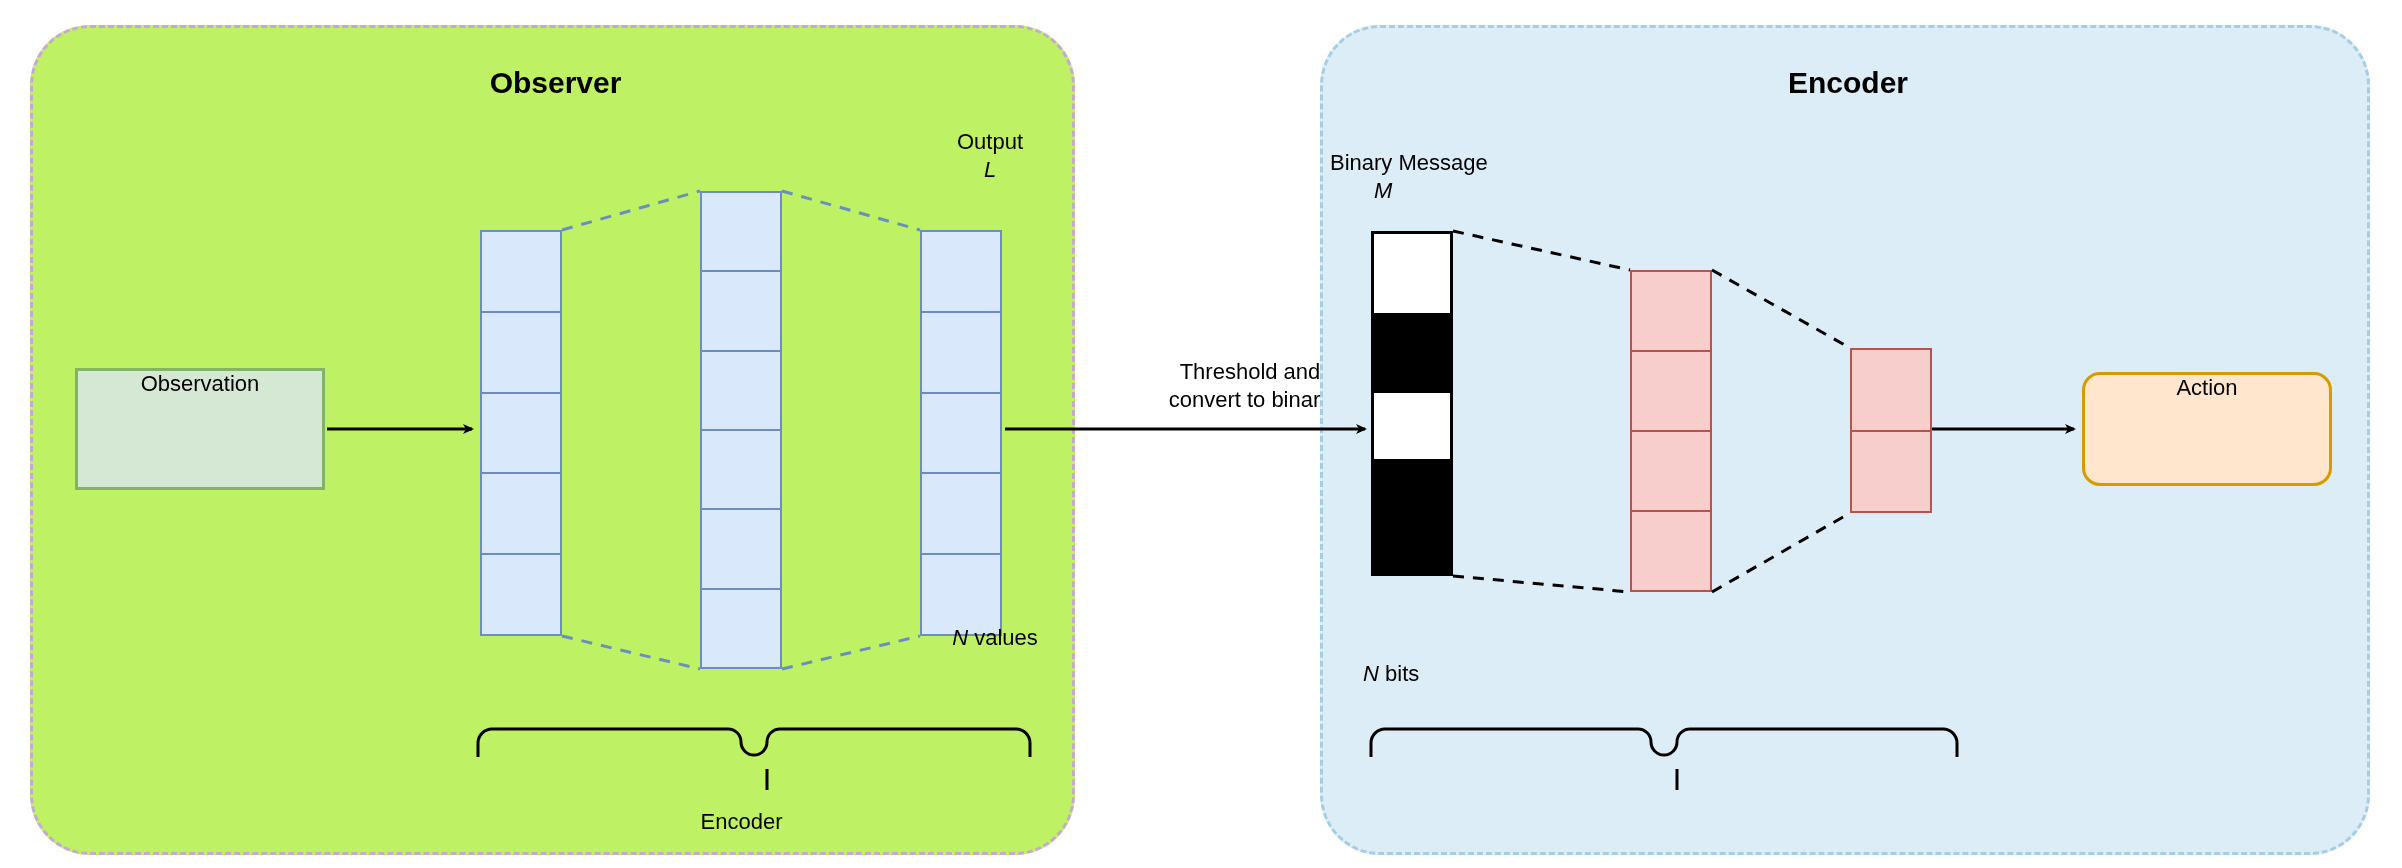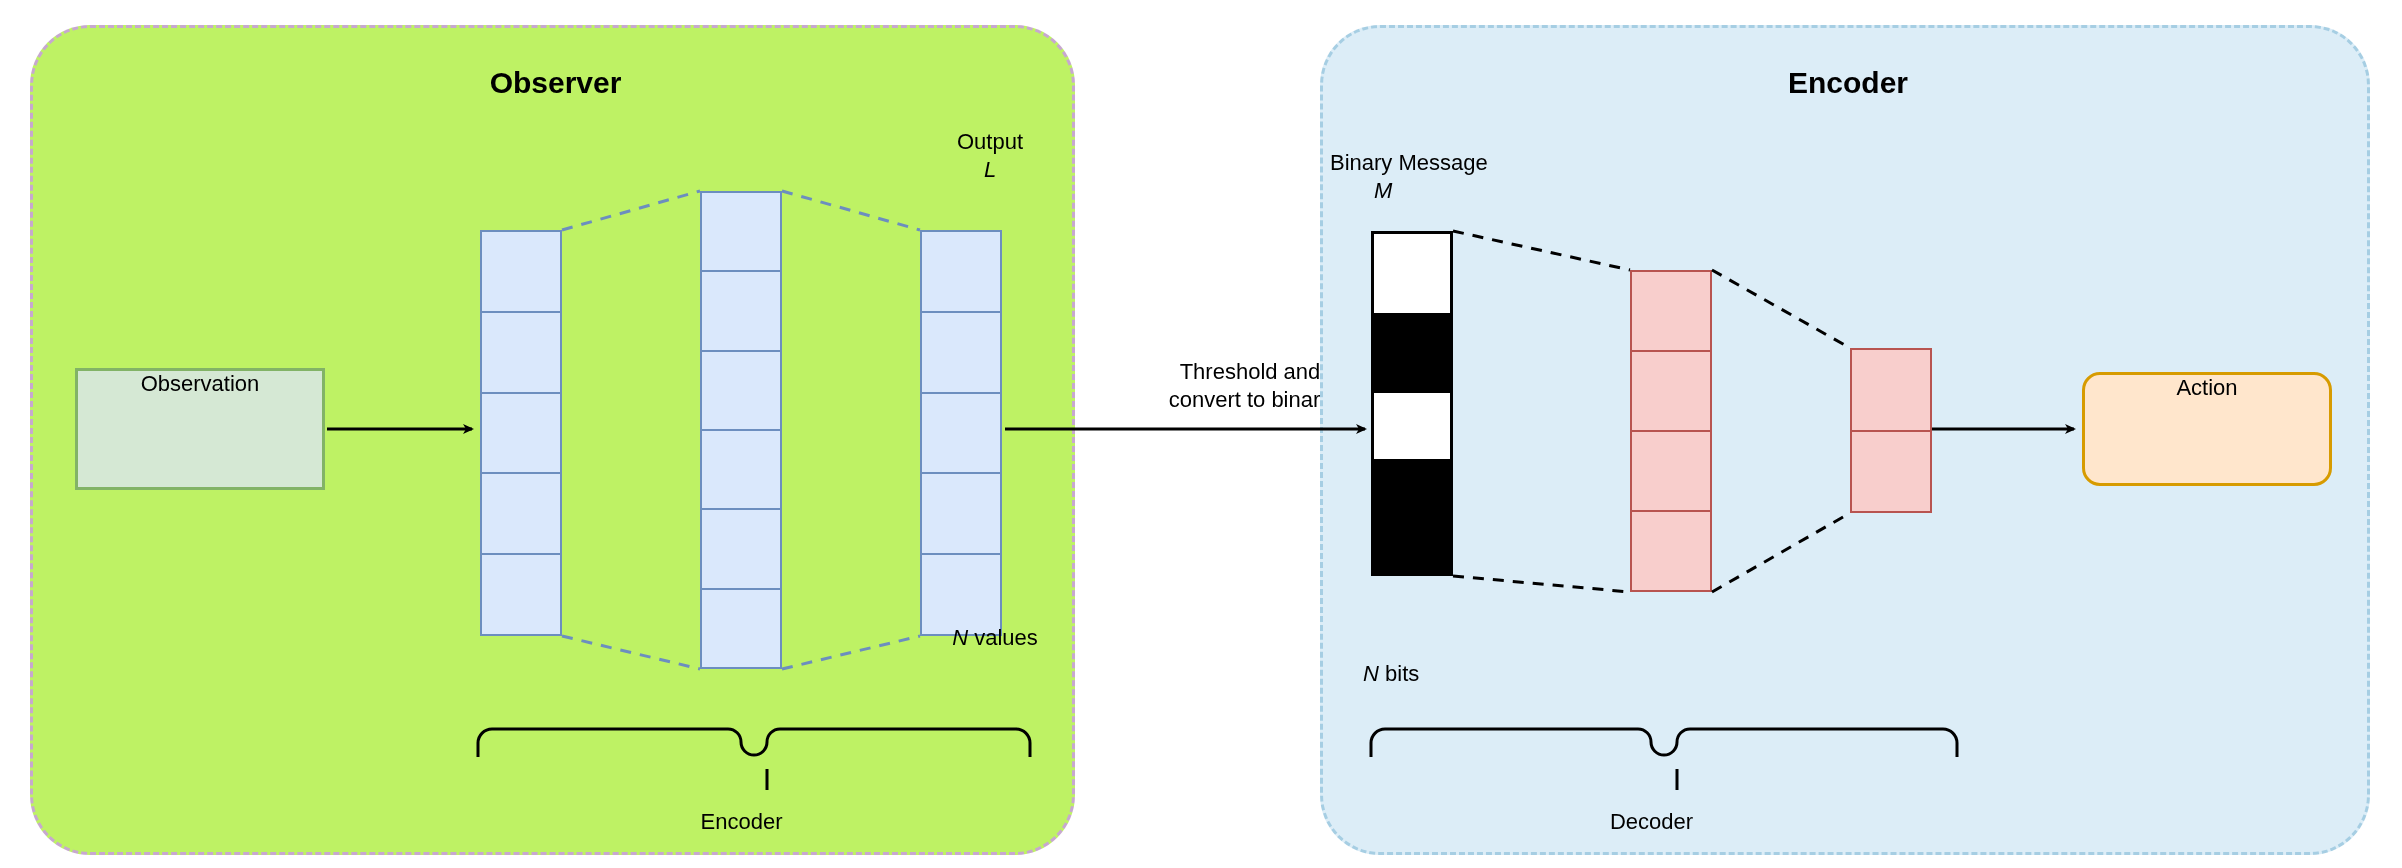--- a/index.html
+++ b/index.html
@@ -119,21 +119,20 @@
   </div>
 
   <div id="action-box" class="iobox">
     <span>Action</span>
   </div>
 
   <div id="binary-label" class="cap"><span>Binary Message</span><br><span class="it" style="display:inline-block;margin-left:44px">M</span></div>
 
   <div id="nbits-label" class="cap"><span class="it">N</span><span> bits</span></div>
 
-  <div id="decoder-label" class="cap">Decoder</div>
 
   <svg class="overlay" viewBox="0 0 2402 868">
     <defs>
       <marker id="arrowblk" markerWidth="12" markerHeight="12" refX="9" refY="5" orient="auto" markerUnits="userSpaceOnUse">
         <path d="M0,0 L11,5 L0,10 L3,5 z" fill="#000000"></path>
       </marker>
     </defs>
 
     <line x1="327" y1="429" x2="472" y2="429" stroke="#000" stroke-width="3" marker-end="url(#arrowblk)"></line>
 

